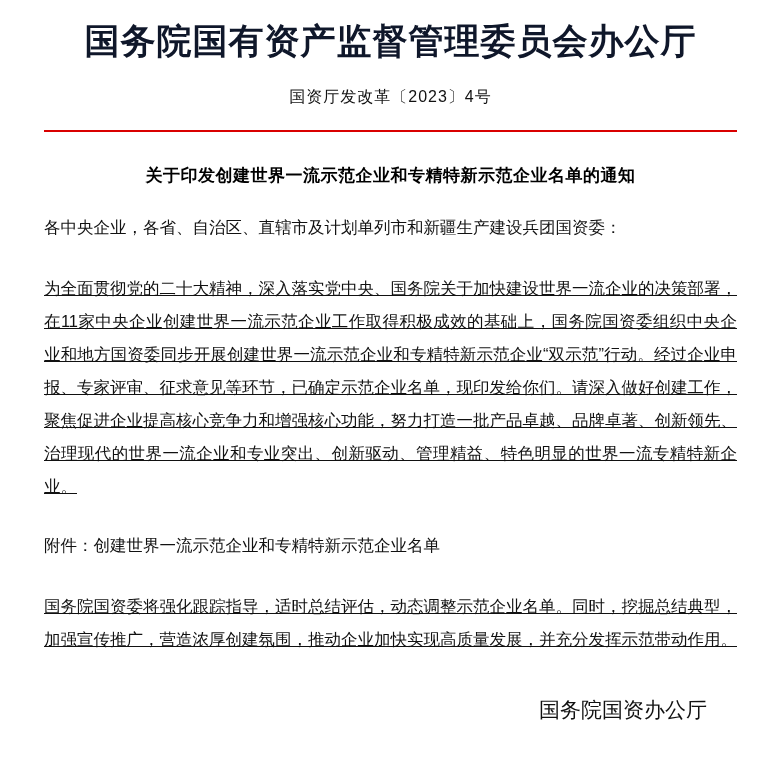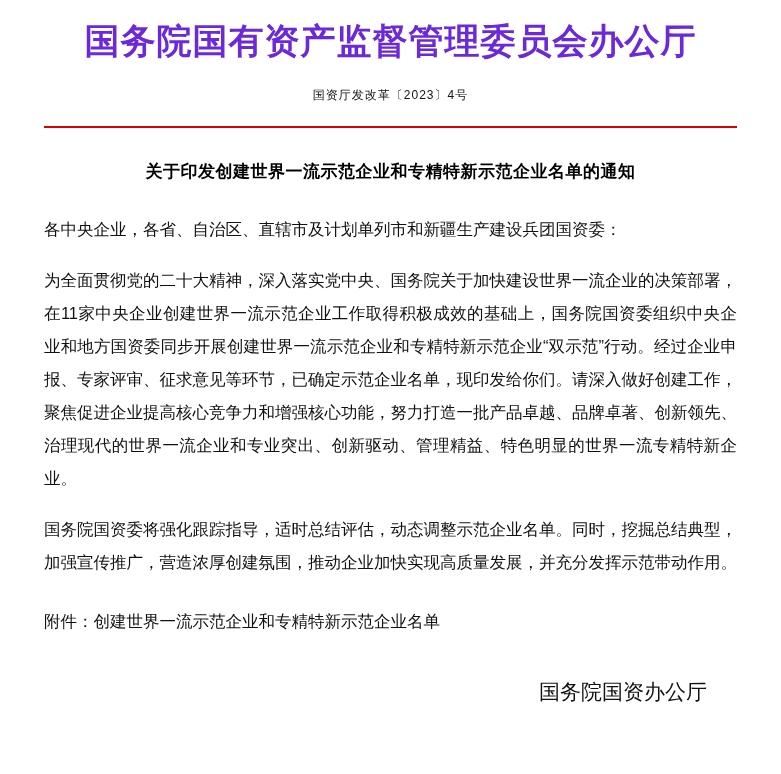--- a/index.html
+++ b/index.html
@@ -19,31 +19,31 @@
     height: 774px;
     box-sizing: border-box;
     padding: 0 44px;
     position: relative;
   }
   .doc-header {
     text-align: center;
     padding-top: 18px;
   }
   .doc-title {
-    color: #6d28d9;
+    color: #0f172a;
     font-size: 35px;
     font-weight: bold;
     letter-spacing: 1px;
     line-height: 1.35;
     font-family: "Liberation Serif", "DejaVu Serif", serif;
     white-space: nowrap;
   }
   .doc-number {
     margin-top: 22px;
-    font-size: 12px;
+    font-size: 16px;
     color: #111111;
     letter-spacing: 1px;
     font-family: "Liberation Sans", sans-serif;
   }
   .red-rule {
     margin-top: 22px;
     height: 2px;
     background: #d90000;
     width: 100%;
   }
@@ -57,24 +57,25 @@
     color: #000;
   }
   .body-text {
     font-size: 16.5px;
     line-height: 2.0;
     color: #111111;
     font-family: "Liberation Sans", sans-serif;
     text-align: justify;
   }
   .salutation {
-    margin-top: 30px;
+    margin-top: 24px;
   }
   .para {
-    margin-top: 18px;
+    margin-top: 28px;
+    text-decoration: underline;
   }
   .indent {
     text-indent: 0;
   }
   .attachment {
     margin-top: 26px;
   }
   .signature {
     margin-top: 34px;
     text-align: right;
@@ -96,21 +97,21 @@
   </div>
 
   <div class="red-rule"></div>
 
   <div class="subject">关于印发创建世界一流示范企业和专精特新示范企业名单的通知</div>
 
   <div class="body-text salutation">各中央企业，各省、自治区、直辖市及计划单列市和新疆生产建设兵团国资委：</div>
 
   <div class="body-text para indent">为全面贯彻党的二十大精神，深入落实党中央、国务院关于加快建设世界一流企业的决策部署，在11家中央企业创建世界一流示范企业工作取得积极成效的基础上，国务院国资委组织中央企业和地方国资委同步开展创建世界一流示范企业和专精特新示范企业“双示范”行动。经过企业申报、专家评审、征求意见等环节，已确定示范企业名单，现印发给你们。请深入做好创建工作，聚焦促进企业提高核心竞争力和增强核心功能，努力打造一批产品卓越、品牌卓著、创新领先、治理现代的世界一流企业和专业突出、创新驱动、管理精益、特色明显的世界一流专精特新企业。</div>
 
+  <div class="body-text attachment">附件：创建世界一流示范企业和专精特新示范企业名单</div>
+
   <div class="body-text para indent">国务院国资委将强化跟踪指导，适时总结评估，动态调整示范企业名单。同时，挖掘总结典型，加强宣传推广，营造浓厚创建氛围，推动企业加快实现高质量发展，并充分发挥示范带动作用。</div>
-
-  <div class="body-text attachment">附件：创建世界一流示范企业和专精特新示范企业名单</div>
 
   <div class="signature">
     <div>国务院国资办公厅</div>
   </div>
 
 </div>
 
 </body></html>

